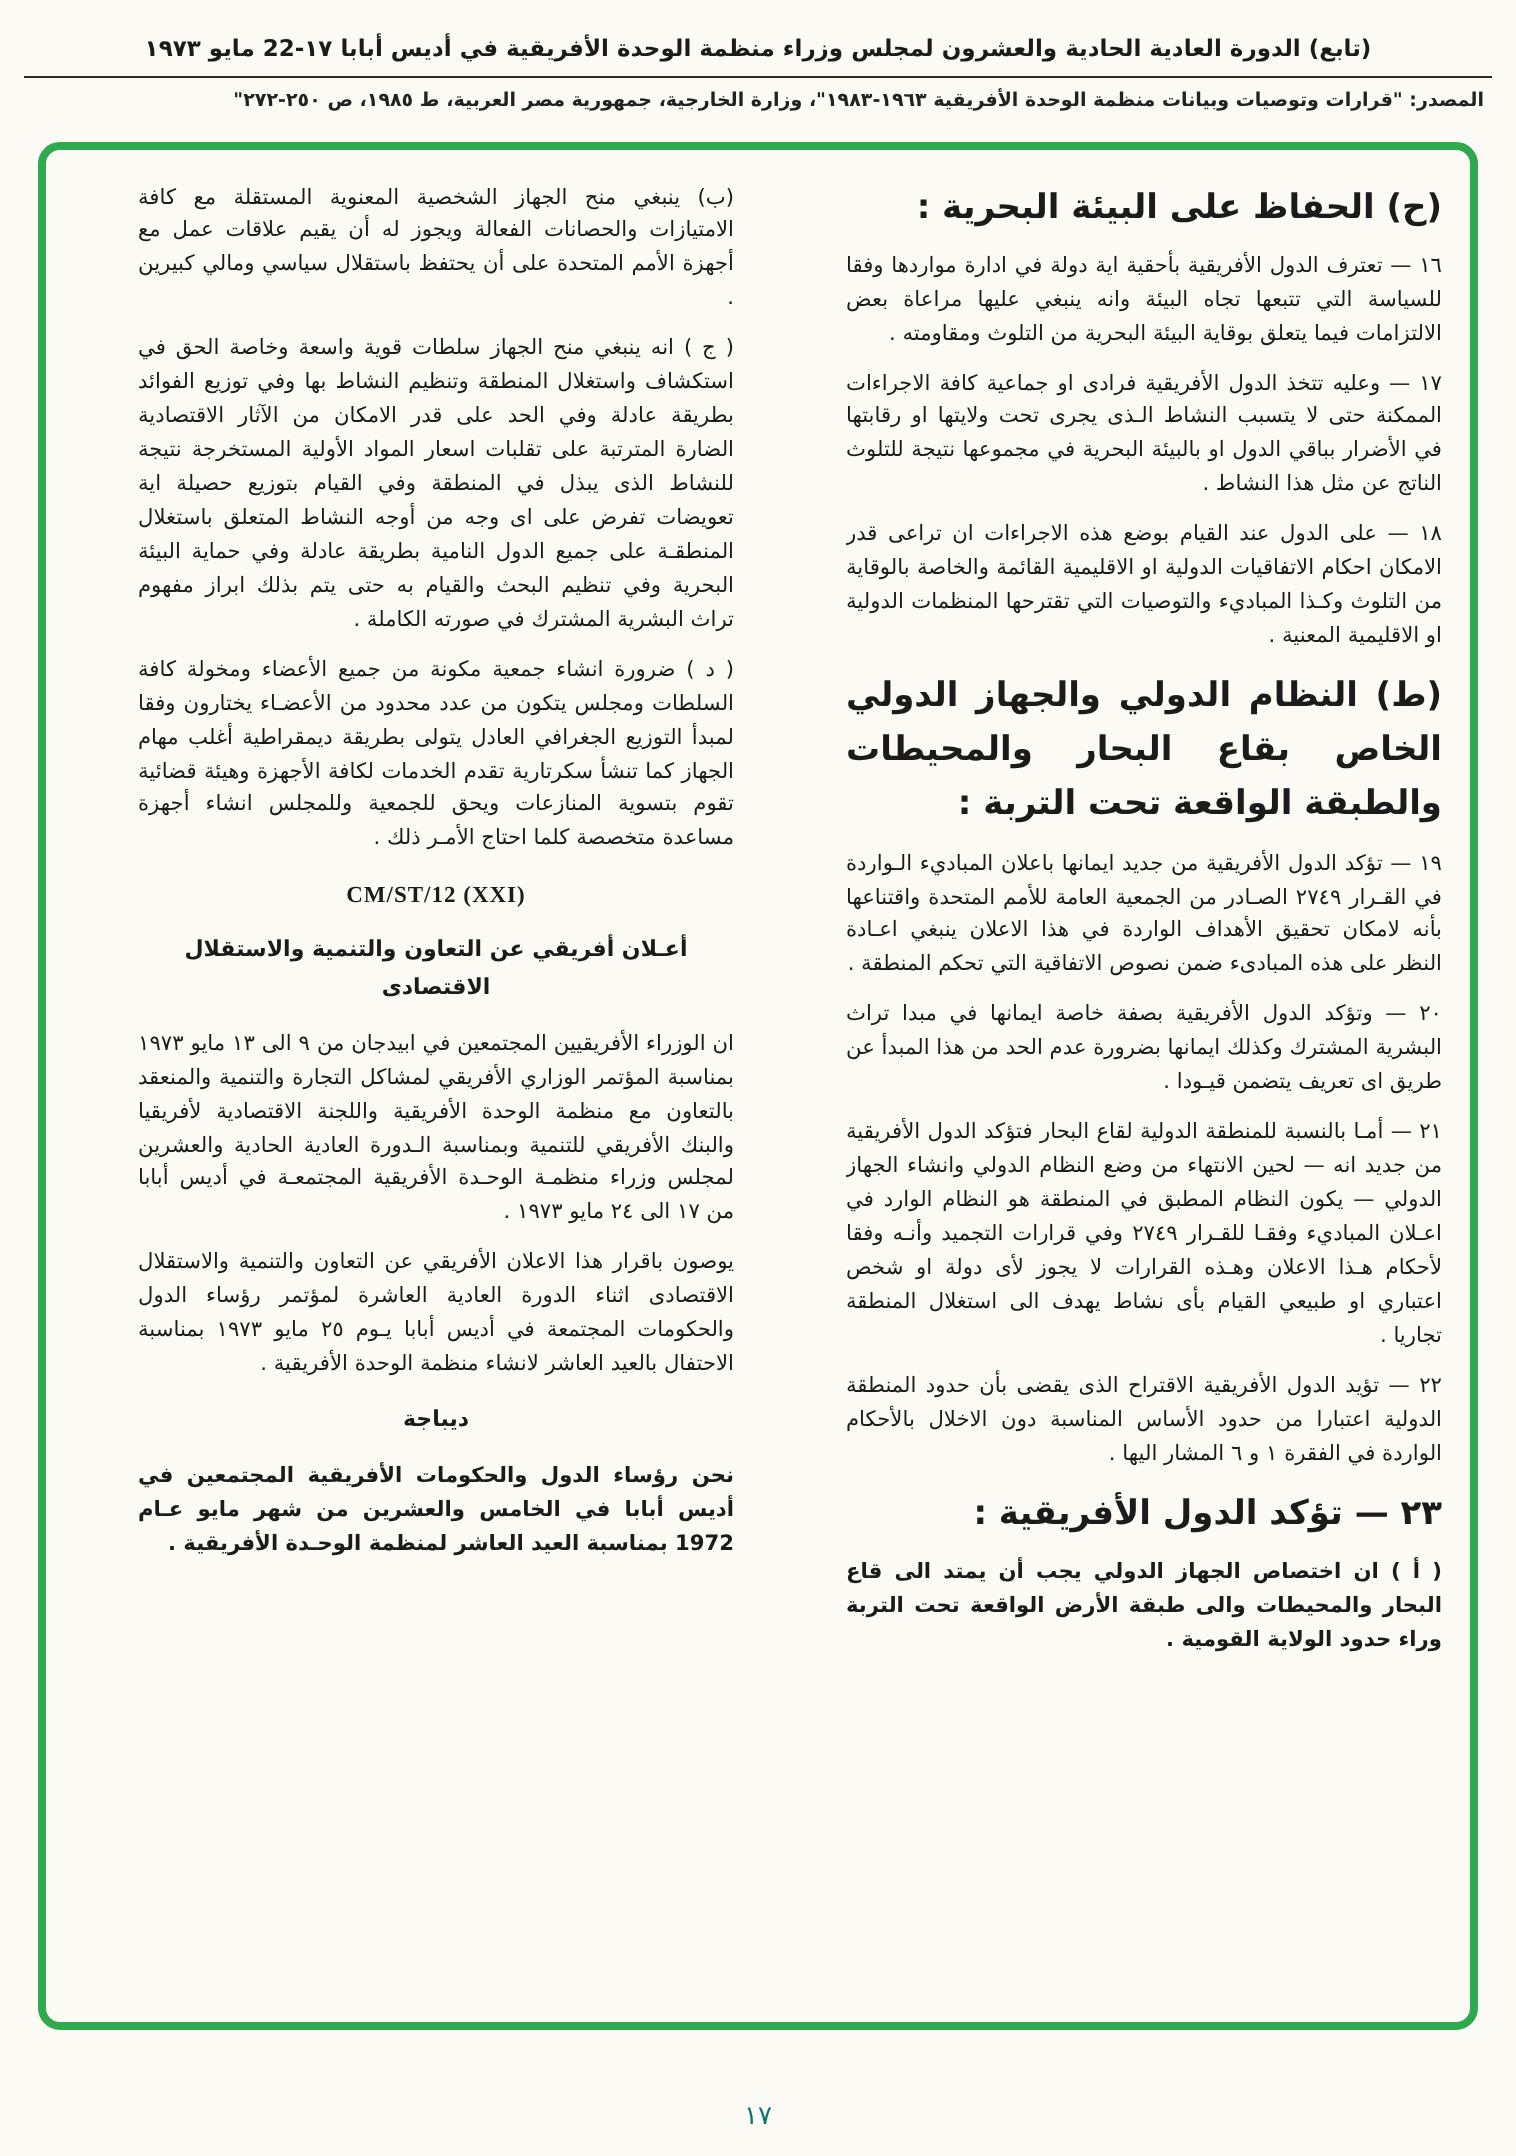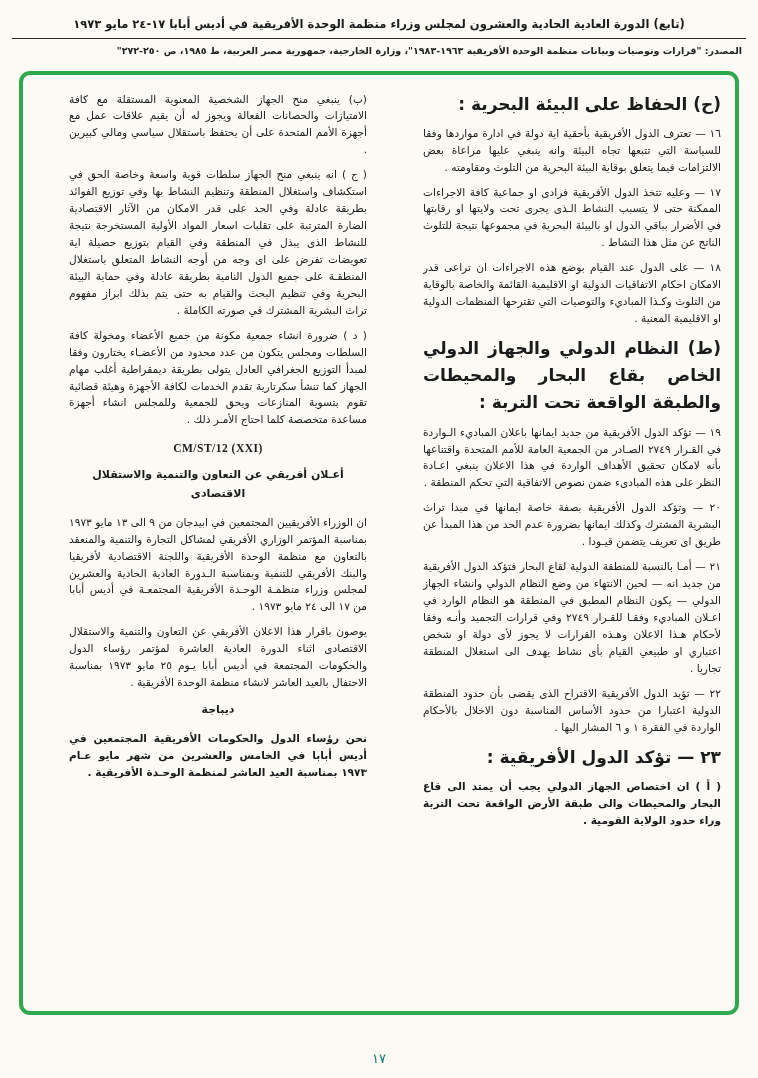--- a/index.html
+++ b/index.html
@@ -61,21 +61,21 @@
     position:absolute; bottom:12px; left:0; right:0;
     text-align:center; font-size:13px; color:#0f766e;
   }
 </style>
 </head>
 <body>
 
 <div class="page">
 
   <header class="hdr">
-    <div class="hdr-title">(تابع) الدورة العادية الحادية والعشرون لمجلس وزراء منظمة الوحدة الأفريقية في أديس أبابا ١٧-٢٤ مايو ١٩٧٣</div>
+    <div class="hdr-title">(تابع) الدورة العادية الحادية والعشرون لمجلس وزراء منظمة الوحدة الأفريقية في أديس أبابا ١٧-22 مايو ١٩٧٣</div>
     <div class="hdr-rule"></div>
     <div class="hdr-source">المصدر: "قرارات وتوصيات وبيانات منظمة الوحدة الأفريقية ١٩٦٣-١٩٨٣"، وزارة الخارجية، جمهورية مصر العربية، ط ١٩٨٥، ص ٢٥٠-٢٧٢"</div>
   </header>
 
   <div class="green-box" style="border-color: rgb(47, 169, 78);">
     <div class="columns">
 
       <div class="col">
         <h3 class="sec-heading">(ح) الحفاظ على البيئة البحرية :</h3>
         <p>١٦ — تعترف الدول الأفريقية بأحقية اية دولة في ادارة مواردها وفقا للسياسة التي تتبعها تجاه البيئة وانه ينبغي عليها مراعاة بعض الالتزامات فيما يتعلق بوقاية البيئة البحرية من التلوث ومقاومته .</p>
@@ -92,21 +92,21 @@
 
       <div class="col">
         <p>(ب) ينبغي منح الجهاز الشخصية المعنوية المستقلة مع كافة الامتيازات والحصانات الفعالة ويجوز له أن يقيم علاقات عمل مع أجهزة الأمم المتحدة على أن يحتفظ باستقلال سياسي ومالي كبيرين .</p>
         <p>( ج ) انه ينبغي منح الجهاز سلطات قوية واسعة وخاصة الحق في استكشاف واستغلال المنطقة وتنظيم النشاط بها وفي توزيع الفوائد بطريقة عادلة وفي الحد على قدر الامكان من الآثار الاقتصادية الضارة المترتبة على تقلبات اسعار المواد الأولية المستخرجة نتيجة للنشاط الذى يبذل في المنطقة وفي القيام بتوزيع حصيلة اية تعويضات تفرض على اى وجه من أوجه النشاط المتعلق باستغلال المنطقـة على جميع الدول النامية بطريقة عادلة وفي حماية البيئة البحرية وفي تنظيم البحث والقيام به حتى يتم بذلك ابراز مفهوم تراث البشرية المشترك في صورته الكاملة .</p>
         <p>( د ) ضرورة انشاء جمعية مكونة من جميع الأعضاء ومخولة كافة السلطات ومجلس يتكون من عدد محدود من الأعضـاء يختارون وفقا لمبدأ التوزيع الجغرافي العادل يتولى بطريقة ديمقراطية أغلب مهام الجهاز كما تنشأ سكرتارية تقدم الخدمات لكافة الأجهزة وهيئة قضائية تقوم بتسوية المنازعات ويحق للجمعية وللمجلس انشاء أجهزة مساعدة متخصصة كلما احتاج الأمـر ذلك .</p>
         <div class="doc-ref">CM/ST/12 (XXI)</div>
         <h4 class="center-heading">أعـلان أفريقي عن التعاون والتنمية والاستقلال الاقتصادى</h4>
         <p>ان الوزراء الأفريقيين المجتمعين في ابيدجان من ٩ الى ١٣ مايو ١٩٧٣ بمناسبة المؤتمر الوزاري الأفريقي لمشاكل التجارة والتنمية والمنعقد بالتعاون مع منظمة الوحدة الأفريقية واللجنة الاقتصادية لأفريقيا والبنك الأفريقي للتنمية وبمناسبة الـدورة العادية الحادية والعشرين لمجلس وزراء منظمـة الوحـدة الأفريقية المجتمعـة في أديس أبابا من ١٧ الى ٢٤ مايو ١٩٧٣ .</p>
         <p>يوصون باقرار هذا الاعلان الأفريقي عن التعاون والتنمية والاستقلال الاقتصادى اثناء الدورة العادية العاشرة لمؤتمر رؤساء الدول والحكومات المجتمعة في أديس أبابا يـوم ٢٥ مايو ١٩٧٣ بمناسبة الاحتفال بالعيد العاشر لانشاء منظمة الوحدة الأفريقية .</p>
         <h4 class="center-heading">ديباجة</h4>
-        <p class="bold-para">نحن رؤساء الدول والحكومات الأفريقية المجتمعين في أديس أبابا في الخامس والعشرين من شهر مايو عـام ١٩٧٣ بمناسبة العيد العاشر لمنظمة الوحـدة الأفريقية .</p>
+        <p class="bold-para">نحن رؤساء الدول والحكومات الأفريقية المجتمعين في أديس أبابا في الخامس والعشرين من شهر مايو عـام 1972 بمناسبة العيد العاشر لمنظمة الوحـدة الأفريقية .</p>
       </div>
 
     </div>
   </div>
 
   <div class="page-number">١٧</div>
 
 </div>
 
 </body></html>

